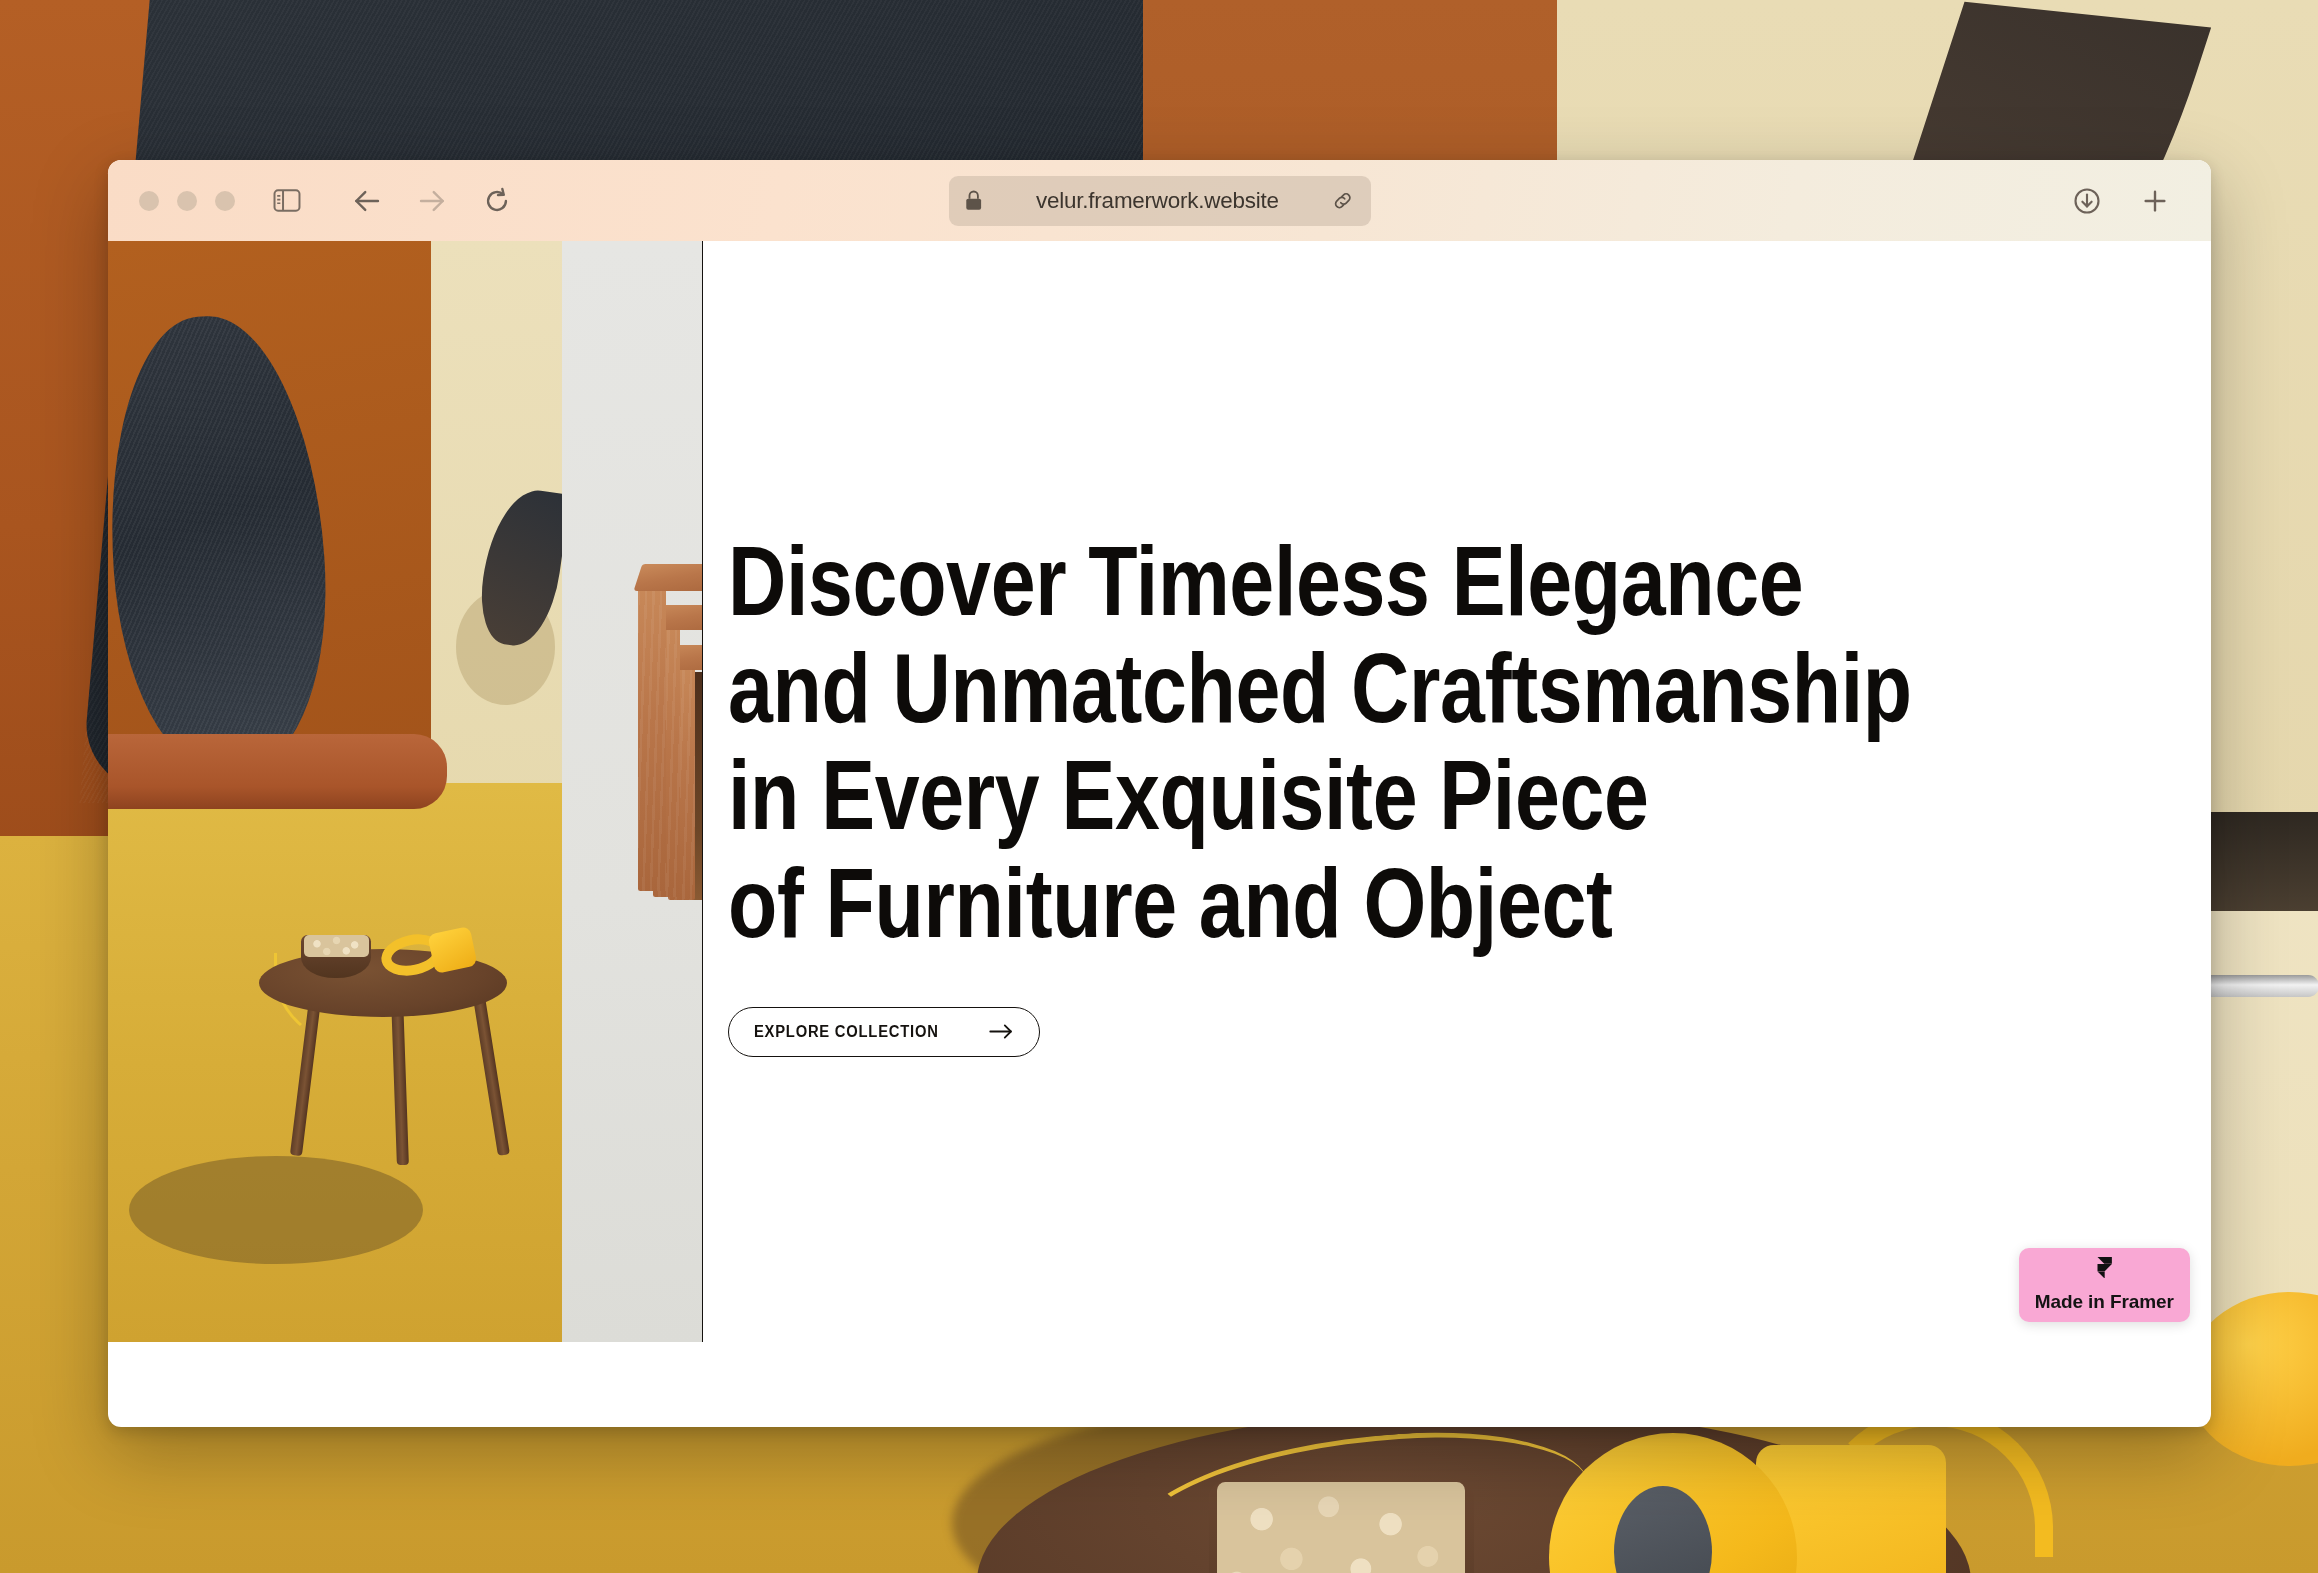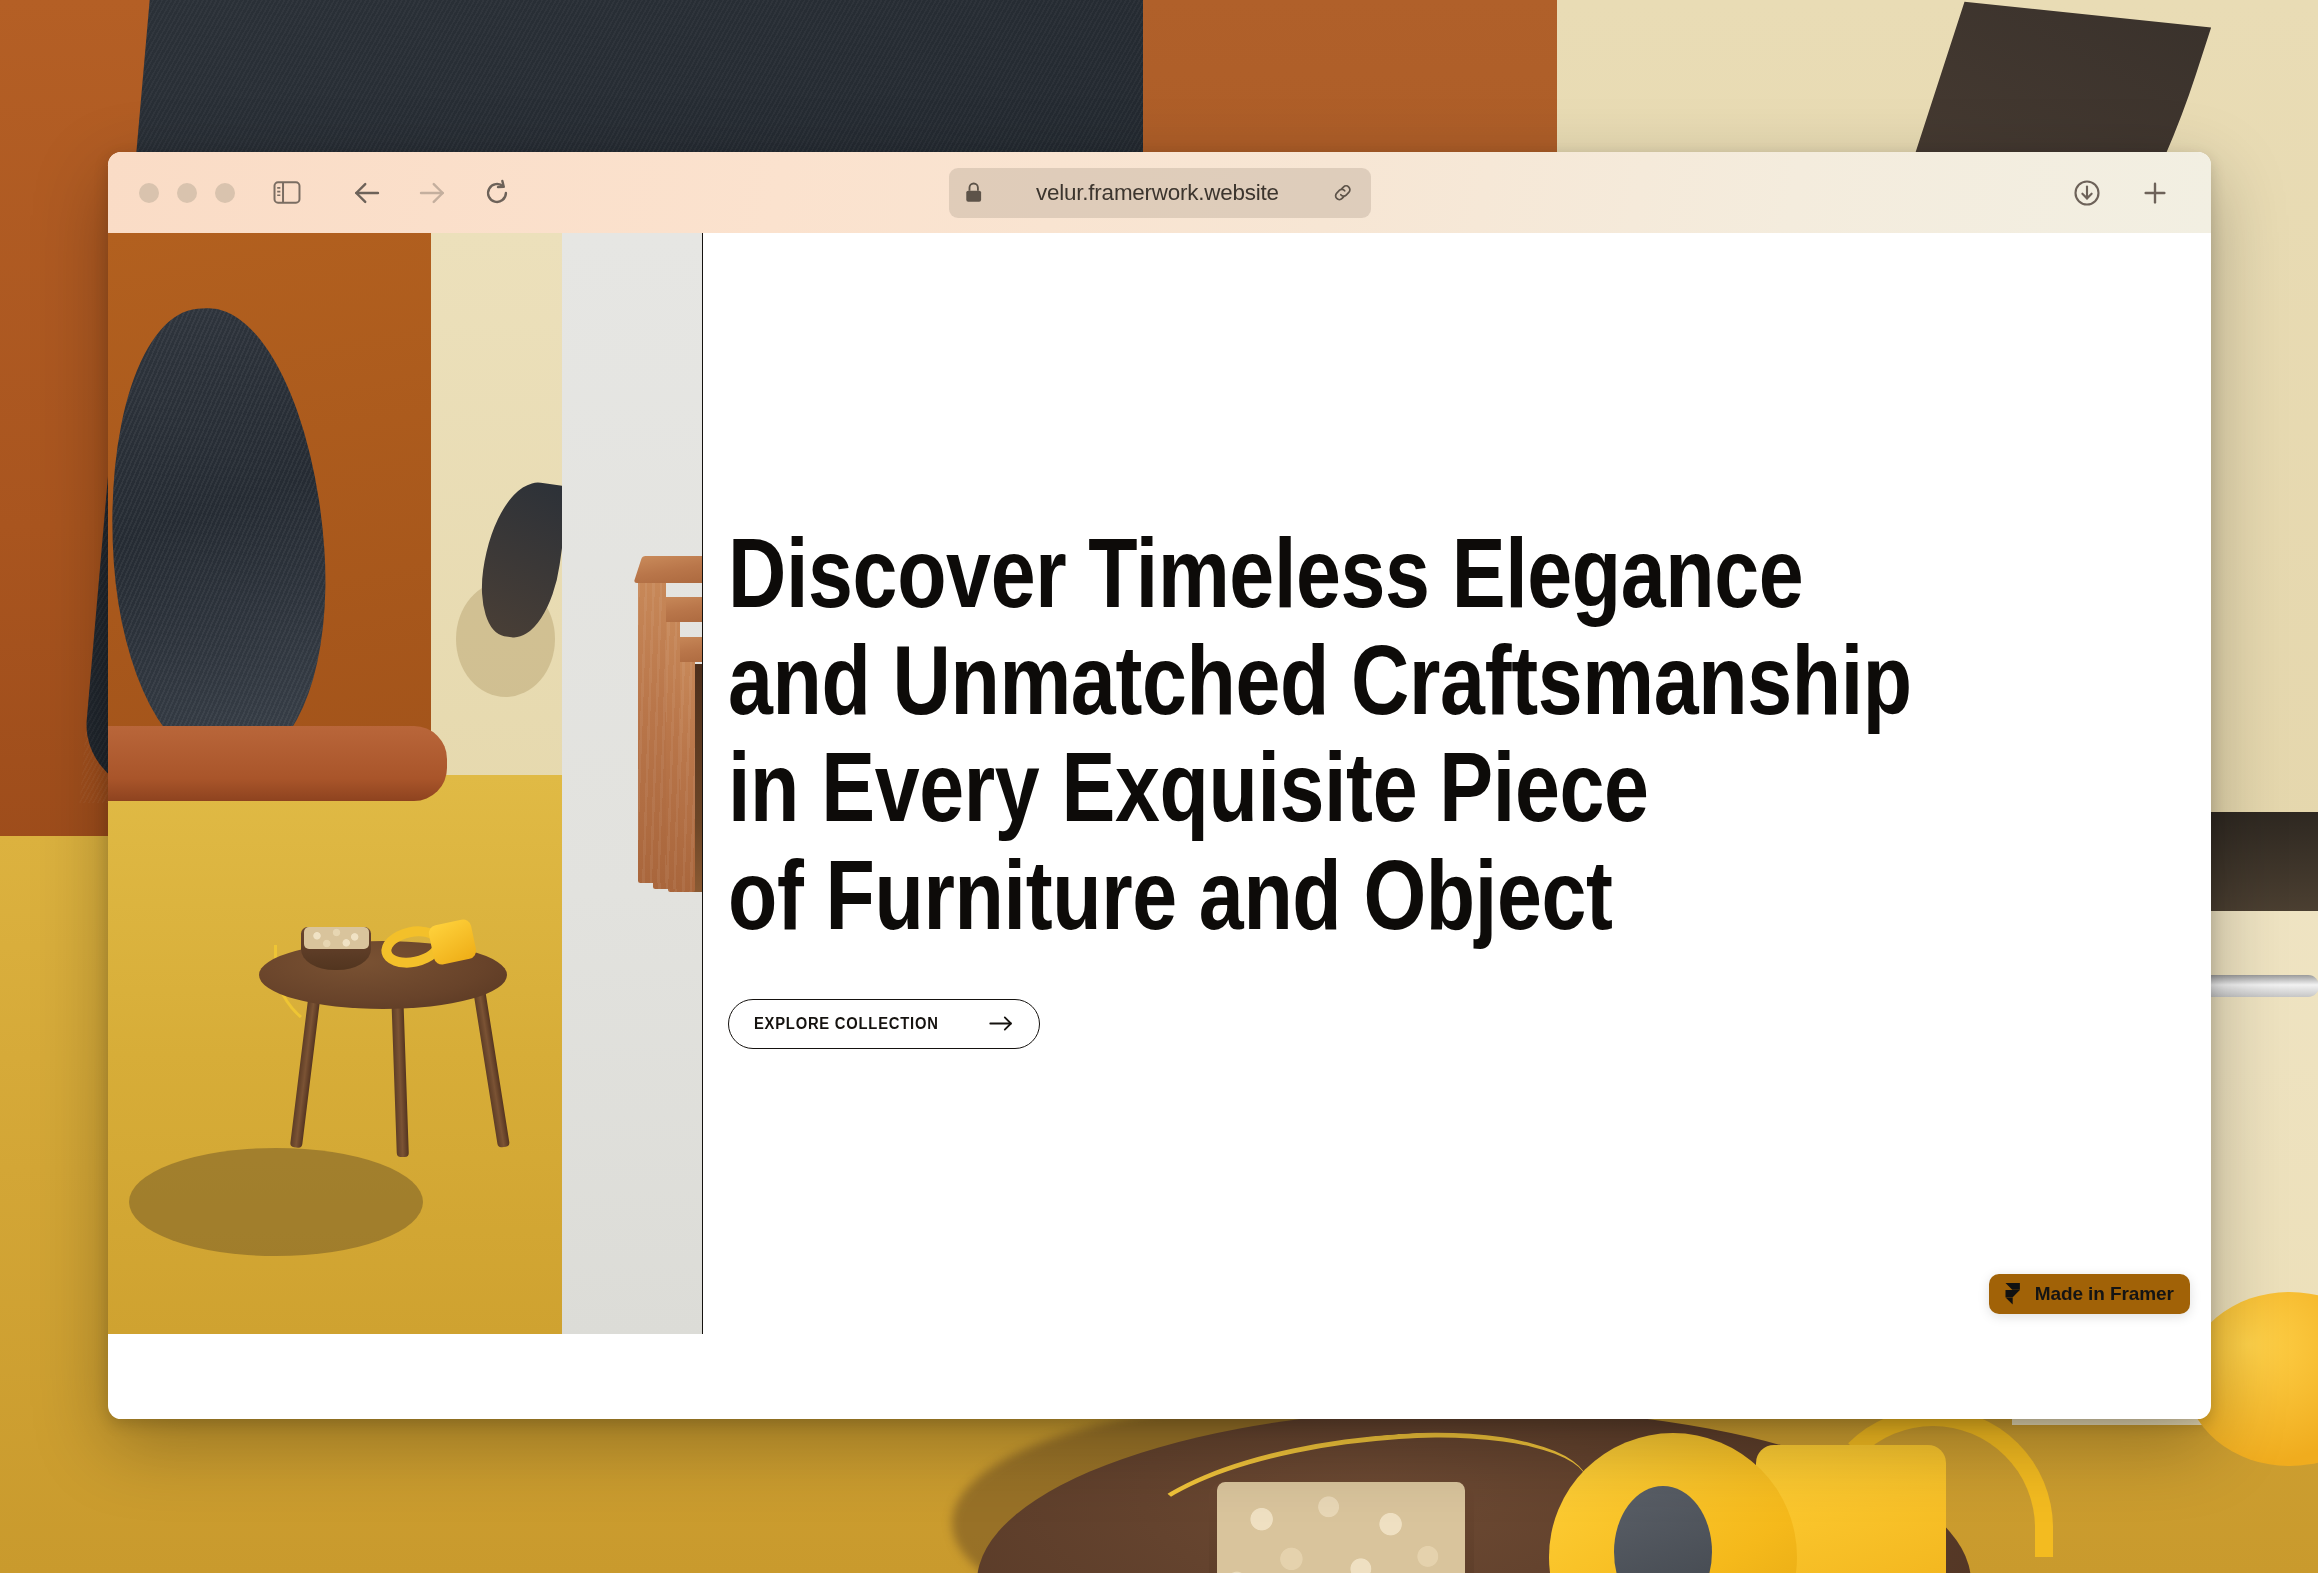--- a/index.html
+++ b/index.html
@@ -131,21 +131,21 @@
   }
   .bg-cord{
     position:absolute;left:1126px;top:1437px;width:464px;height:157px;
     border-top:5.8px solid #f0c33a;border-left:5.8px solid transparent;
     border-radius:60% 40% 0 0;transform:rotate(-4deg);
   }
 
   
   #window {
     position:absolute;
-    left:108px; top:152px; width:2103px; height:1267px;
+    left:108px; top:160px; width:2103px; height:1267px;
     border-radius:13.2px;
     overflow:hidden;
     box-shadow:0 25px 75px rgba(0,0,0,.28), 0 5px 15px rgba(0,0,0,.16);
     background:#fff;
   }
 
   
   #toolbar {
     position:relative;
     height:81px;
@@ -371,24 +371,25 @@
     font-size:17.4px; font-weight:700; letter-spacing:0.9px;
     color:#15120f;
     transform:scaleX(.85); transform-origin:left center;
     white-space:nowrap;
   }
 
   
   #framer-badge {
     position:absolute; right:21.5px; bottom:20px;
     display:flex; align-items:center; gap:13px;
-    background:#a16207;
+    background:#f9a8d4;
     border-radius:10px;
     padding:9px 15.7px;
     box-shadow:0 2.5px 11.6px rgba(0,0,0,.13);
+    flex-direction:column;
   }
   #framer-label { font-size:19px; font-weight:600; color:#141414; letter-spacing:-0.1px; }
 </style>
 </head>
 <body>
 
 <div id="bg">
   <div class="bg-rust-left"></div>
   <div class="bg-chair"></div>
   <div class="bg-rust-mid"></div>

